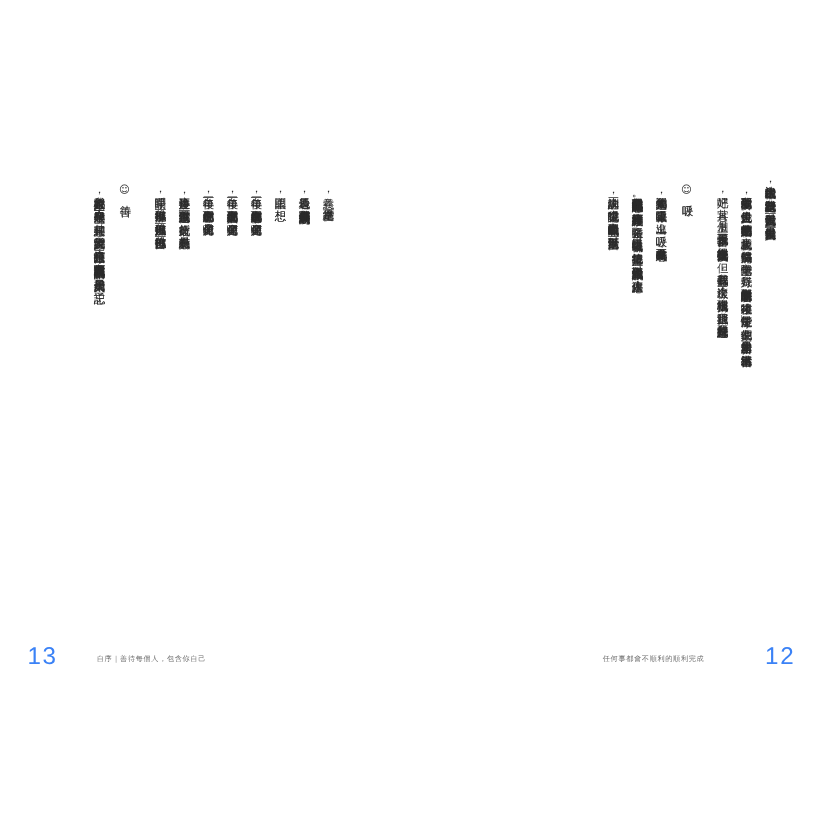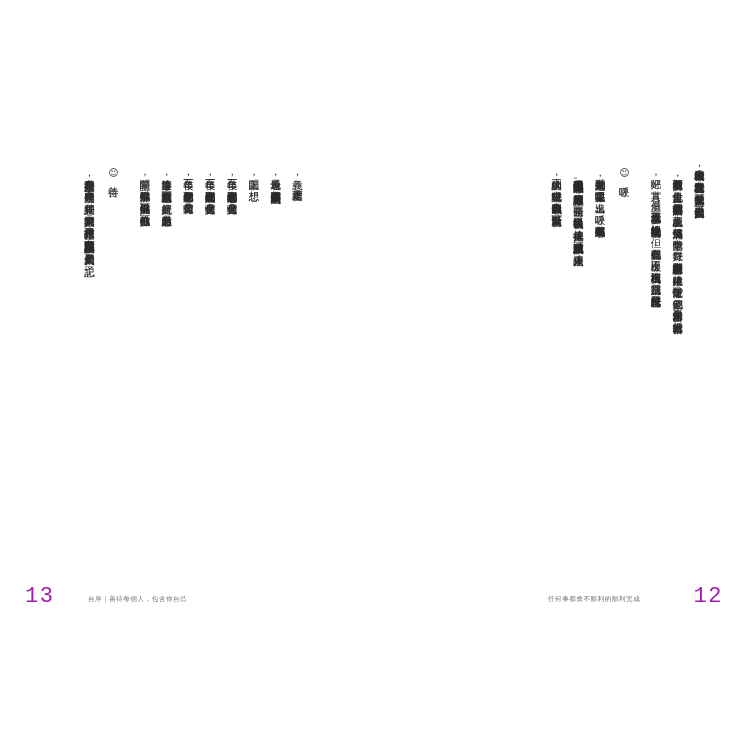--- a/index.html
+++ b/index.html
@@ -45,24 +45,24 @@
     text-orientation: upright;
     font-family: "DejaVu Sans", sans-serif;
     font-size: 9.5px;
   }
   .heading-text { }
 
   
   .footer-num {
     position: absolute;
     top: 584px;
-    font-family: Liberation Mono, monospace;
+    font-family: Liberation Sans, sans-serif;
     font-weight: 200;
     font-size: 22px;
-    color: #a21caf;
+    color: #3b82f6;
     letter-spacing: 1.5px;
   }
   .fn-left  { left: 25px; }
   .fn-right { right: 27px; }
 
   .footer-title {
     position: absolute;
     top: 595px;
     font-size: 6.5px;
     letter-spacing: 0.6px;

